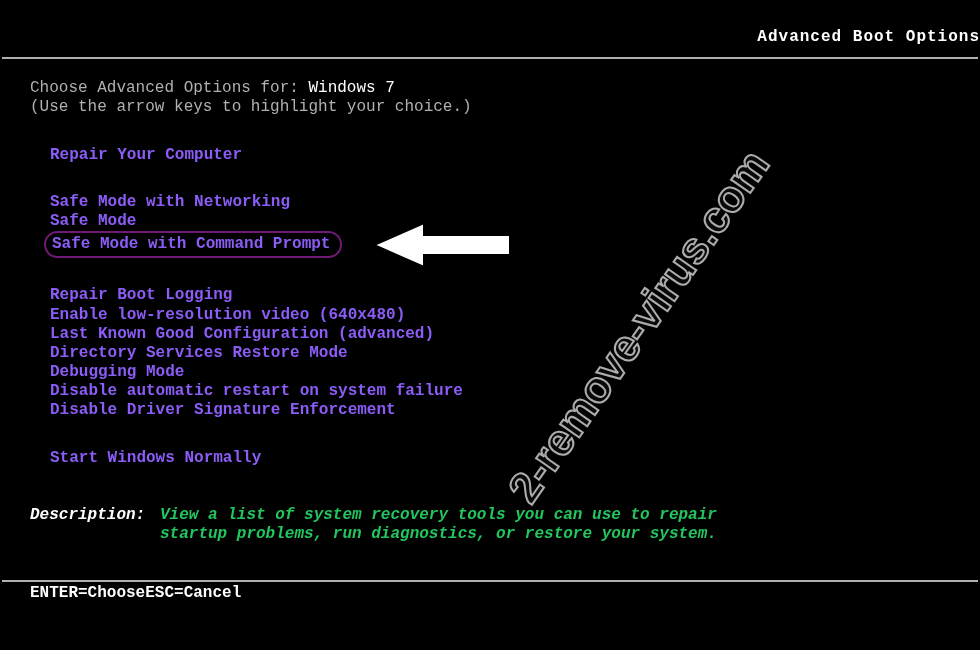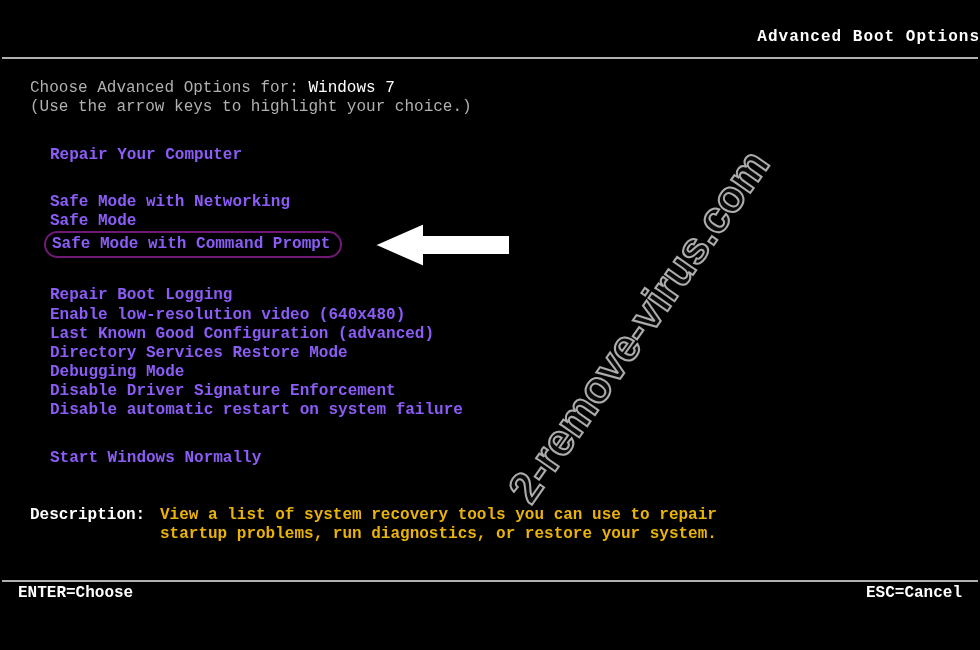--- a/index.html
+++ b/index.html
@@ -55,39 +55,40 @@
     }
     .arrow-svg {
       position: absolute;
       left: 362px;
       top: 215px;
       z-index: 5;
     }
     .description-row {
       display: flex;
       margin-top: 38px;
+      font-style: italic;
     }
     .desc-label {
       color: #ffffff;
       font-weight: bold;
       min-width: 130px;
     }
     .desc-text {
-      color: #eab308;
+      color: #22c55e;
       font-weight: bold;
       max-width: 560px;
     }
     .footer-line {
       border-top: 2px solid #b0b0b0;
       margin: 36px 2px 0 2px;
     }
     .footer {
       display: flex;
-      justify-content: space-between;
-      padding: 0 18px;
+      justify-content: flex-start;
+      padding: 0 30px;
       margin-top: 2px;
     }
     .footer span {
       color: #ffffff;
       font-weight: bold;
     }
     .watermark {
       position: absolute;
       font-family: Arial, sans-serif;
       font-size: 44px;
@@ -128,22 +129,22 @@
     <div><span class="menu-item">Safe Mode</span></div>
     <div><span class="menu-item highlighted">Safe Mode with Command Prompt</span></div>
   </div>
 
   <div class="menu-section">
     <div><span class="menu-item">Repair Boot Logging</span></div>
     <div><span class="menu-item">Enable low-resolution video (640x480)</span></div>
     <div><span class="menu-item">Last Known Good Configuration (advanced)</span></div>
     <div><span class="menu-item">Directory Services Restore Mode</span></div>
     <div><span class="menu-item">Debugging Mode</span></div>
+    <div><span class="menu-item">Disable automatic restart on system failure</span></div>
     <div><span class="menu-item">Disable Driver Signature Enforcement</span></div>
-    <div><span class="menu-item">Disable automatic restart on system failure</span></div>
   </div>
 
   <div class="menu-section">
     <div><span class="menu-item">Start Windows Normally</span></div>
   </div>
 
   <div class="description-row">
     <div class="desc-label">Description:</div>
     <div class="desc-text">View a list of system recovery tools you can use to repair startup problems, run diagnostics, or restore your system.</div>
   </div>

